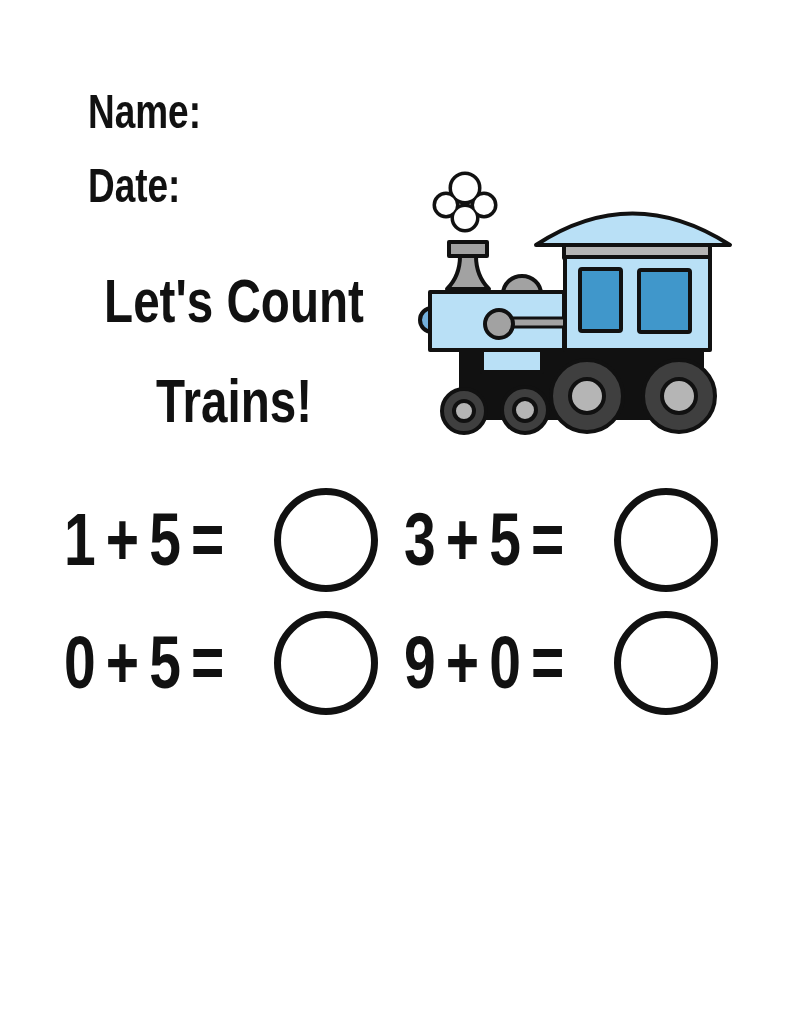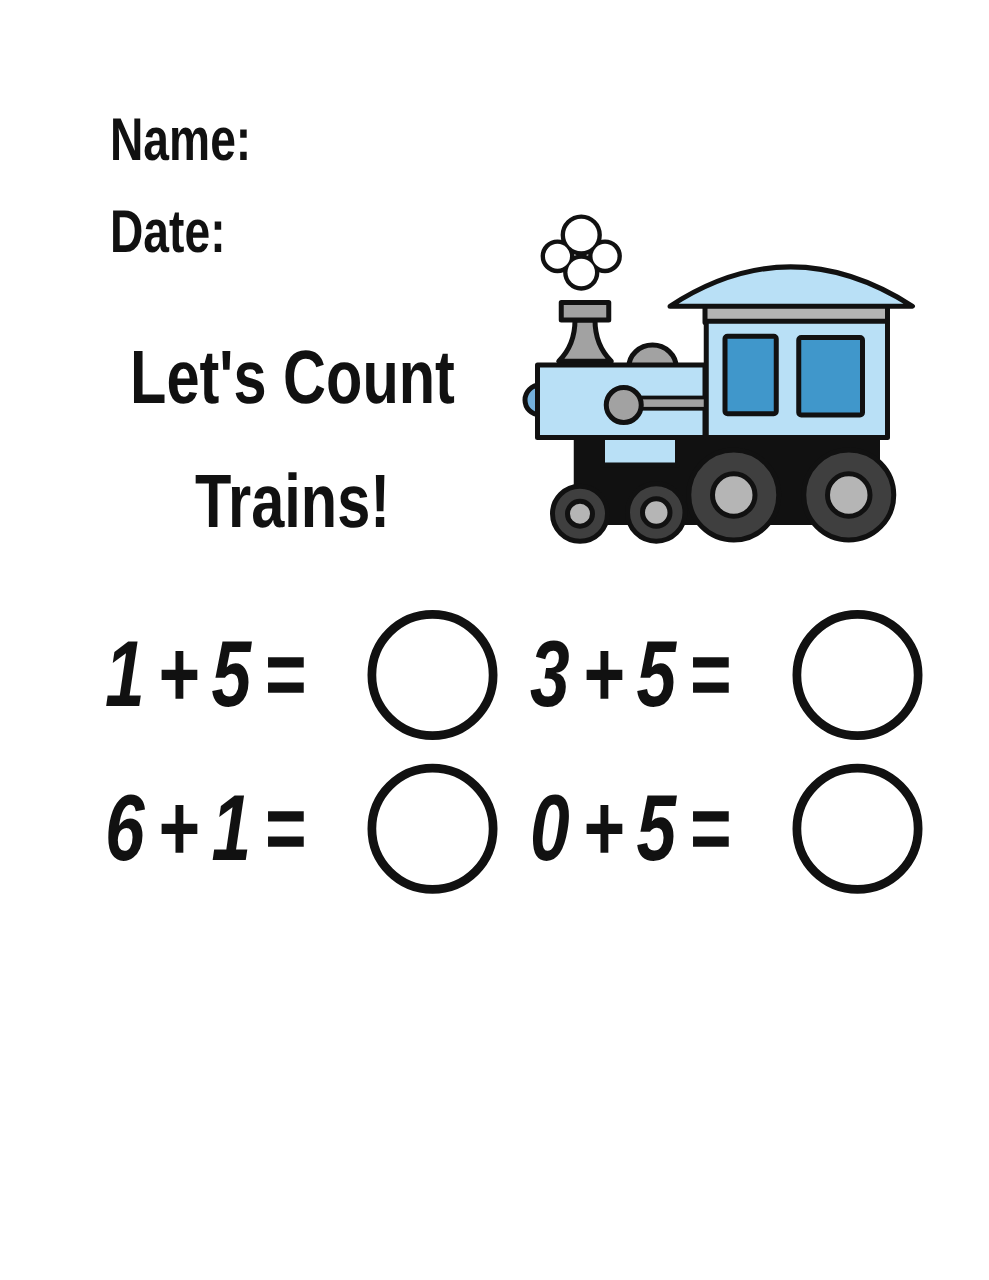--- a/index.html
+++ b/index.html
@@ -25,25 +25,24 @@
     position:absolute; left:58px; top:252px; width:352px;
     text-align:center; font-weight:bold; font-size:56px;
     line-height:92px;
     transform:scaleX(.85) scaleY(1.08);
     transform-origin:center top;
   }
 
   .train-wrap { position:absolute; left:402px; top:168px; width:340px; height:280px; }
 
   .problems {
-    position:absolute; left:68px; top:478px;
+    position:absolute; left:48px; top:478px;
     display:grid;
     grid-template-columns:340px 340px;
     grid-auto-rows:123px;
-    font-style:italic;
   }
   .problem {
     display:flex; align-items:center; justify-content:space-between;
     padding:0 10px 0 16px;
   }
   .expr {
     font-size:60px; font-weight:bold;
     letter-spacing:-1px; word-spacing:-4px;
     transform:scaleX(.95) scaleY(1.25);
     transform-origin:left center;
@@ -133,24 +132,24 @@
     <span class="answer-circle"></span>
   </div>
 
 
 
   <div class="problem">
     <span class="expr">3 + 5 =</span>
     <span class="answer-circle"></span>
   </div>
 
-  <div class="problem">
-    <span class="expr">6 + 1 =</span>
-    <span class="answer-circle"></span>
-  </div>
 
 
   <div class="problem">
     <span class="expr">0 + 5 =</span>
     <span class="answer-circle"></span>
   </div>
 
+  <div class="problem">
+    <span class="expr">9 + 0 =</span>
+    <span class="answer-circle"></span>
+  </div>
 </div>
 
 </body></html>

